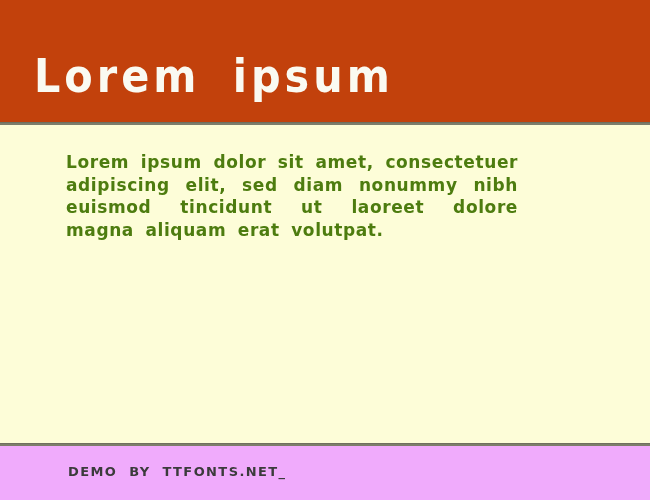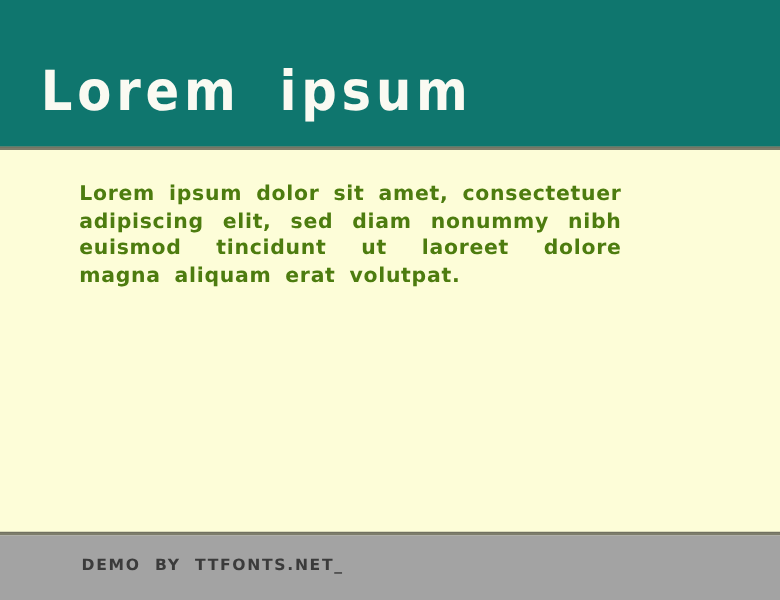--- a/index.html
+++ b/index.html
@@ -19,21 +19,21 @@
     position: relative;
     width: 650px;
     height: 500px;
     display: flex;
     flex-direction: column;
     box-sizing: border-box;
   }
 
   
   .header-band {
-    background: #0f766e;
+    background: #c2410c;
     height: 122px;
     flex: 0 0 122px;
     position: relative;
     box-sizing: border-box;
     overflow: hidden;
   }
 
   .header-title {
     position: absolute;
     left: 34px;
@@ -80,21 +80,21 @@
     line-height: 22.5px;
     letter-spacing: 0.6px;
     word-spacing: 5px;
     color: #4d7c0f;
     text-align: justify;
     text-justify: inter-word;
   }
 
   
   .footer-band {
-    background: #a3a3a3;
+    background: #f0abfc;
     height: 54px;
     flex: 0 0 54px;
     position: relative;
     overflow: hidden;
   }
 
   .footer-credit {
     position: absolute;
     left: 68px;
     top: 18px;

